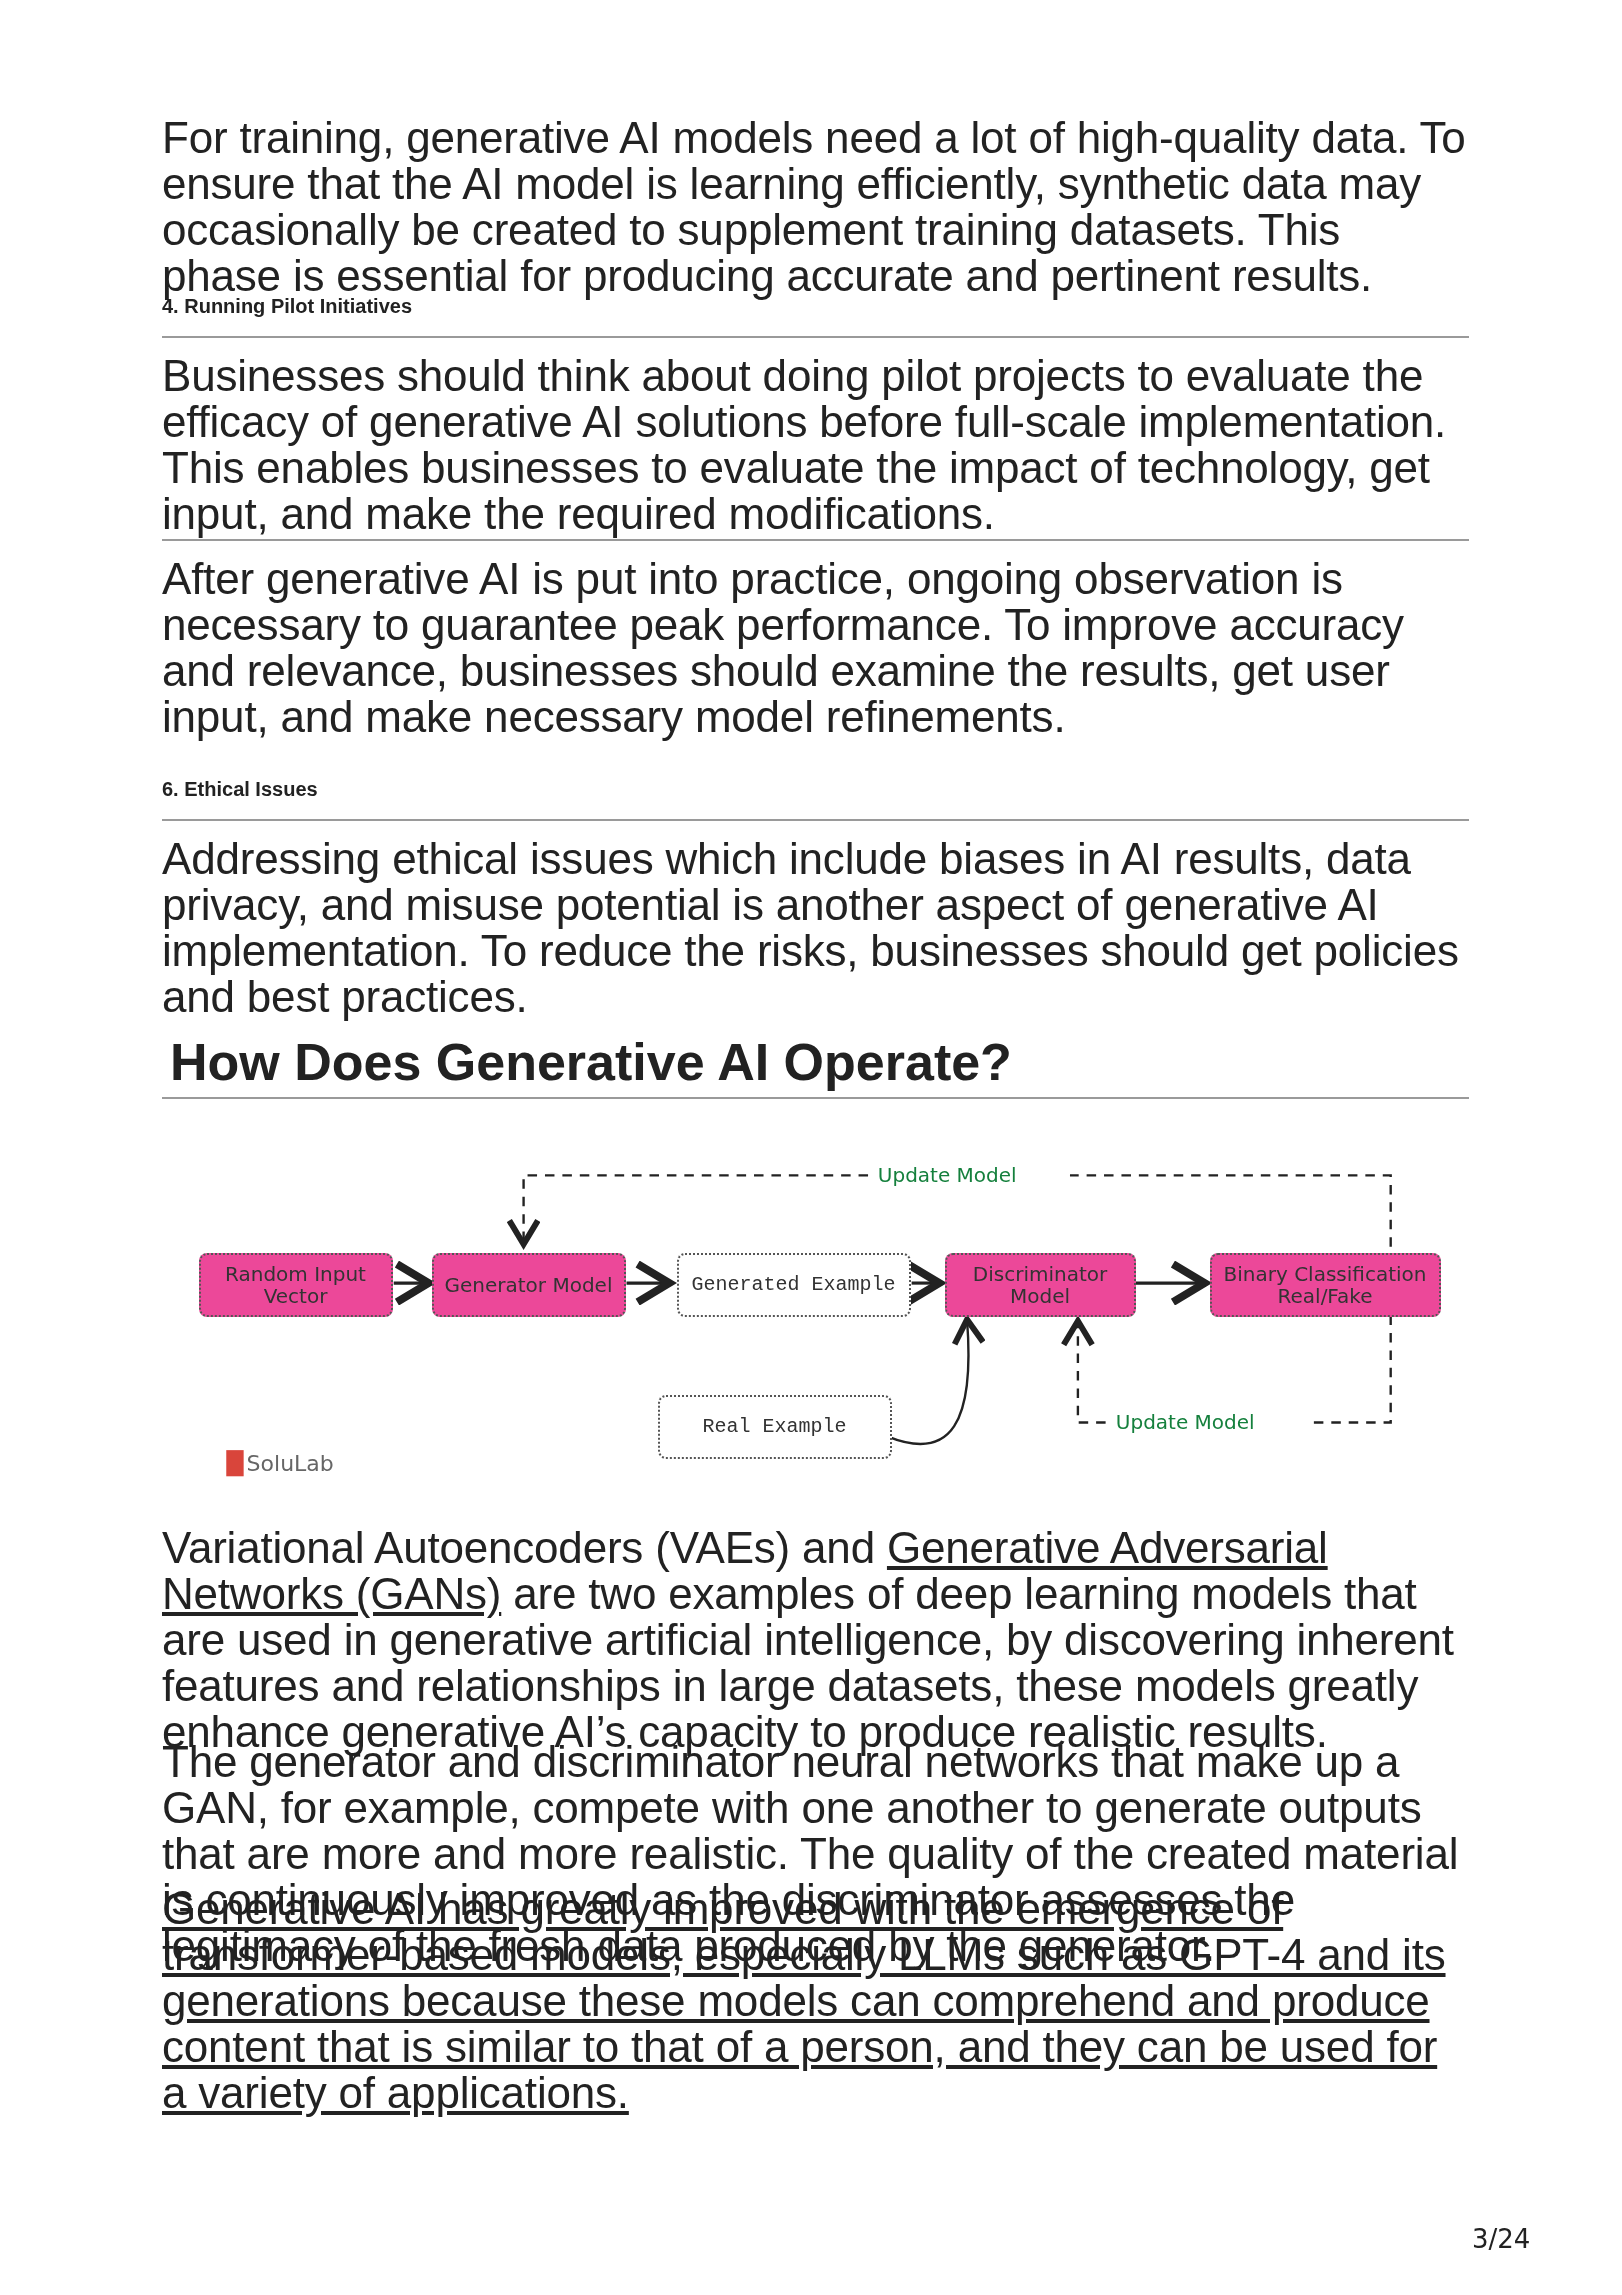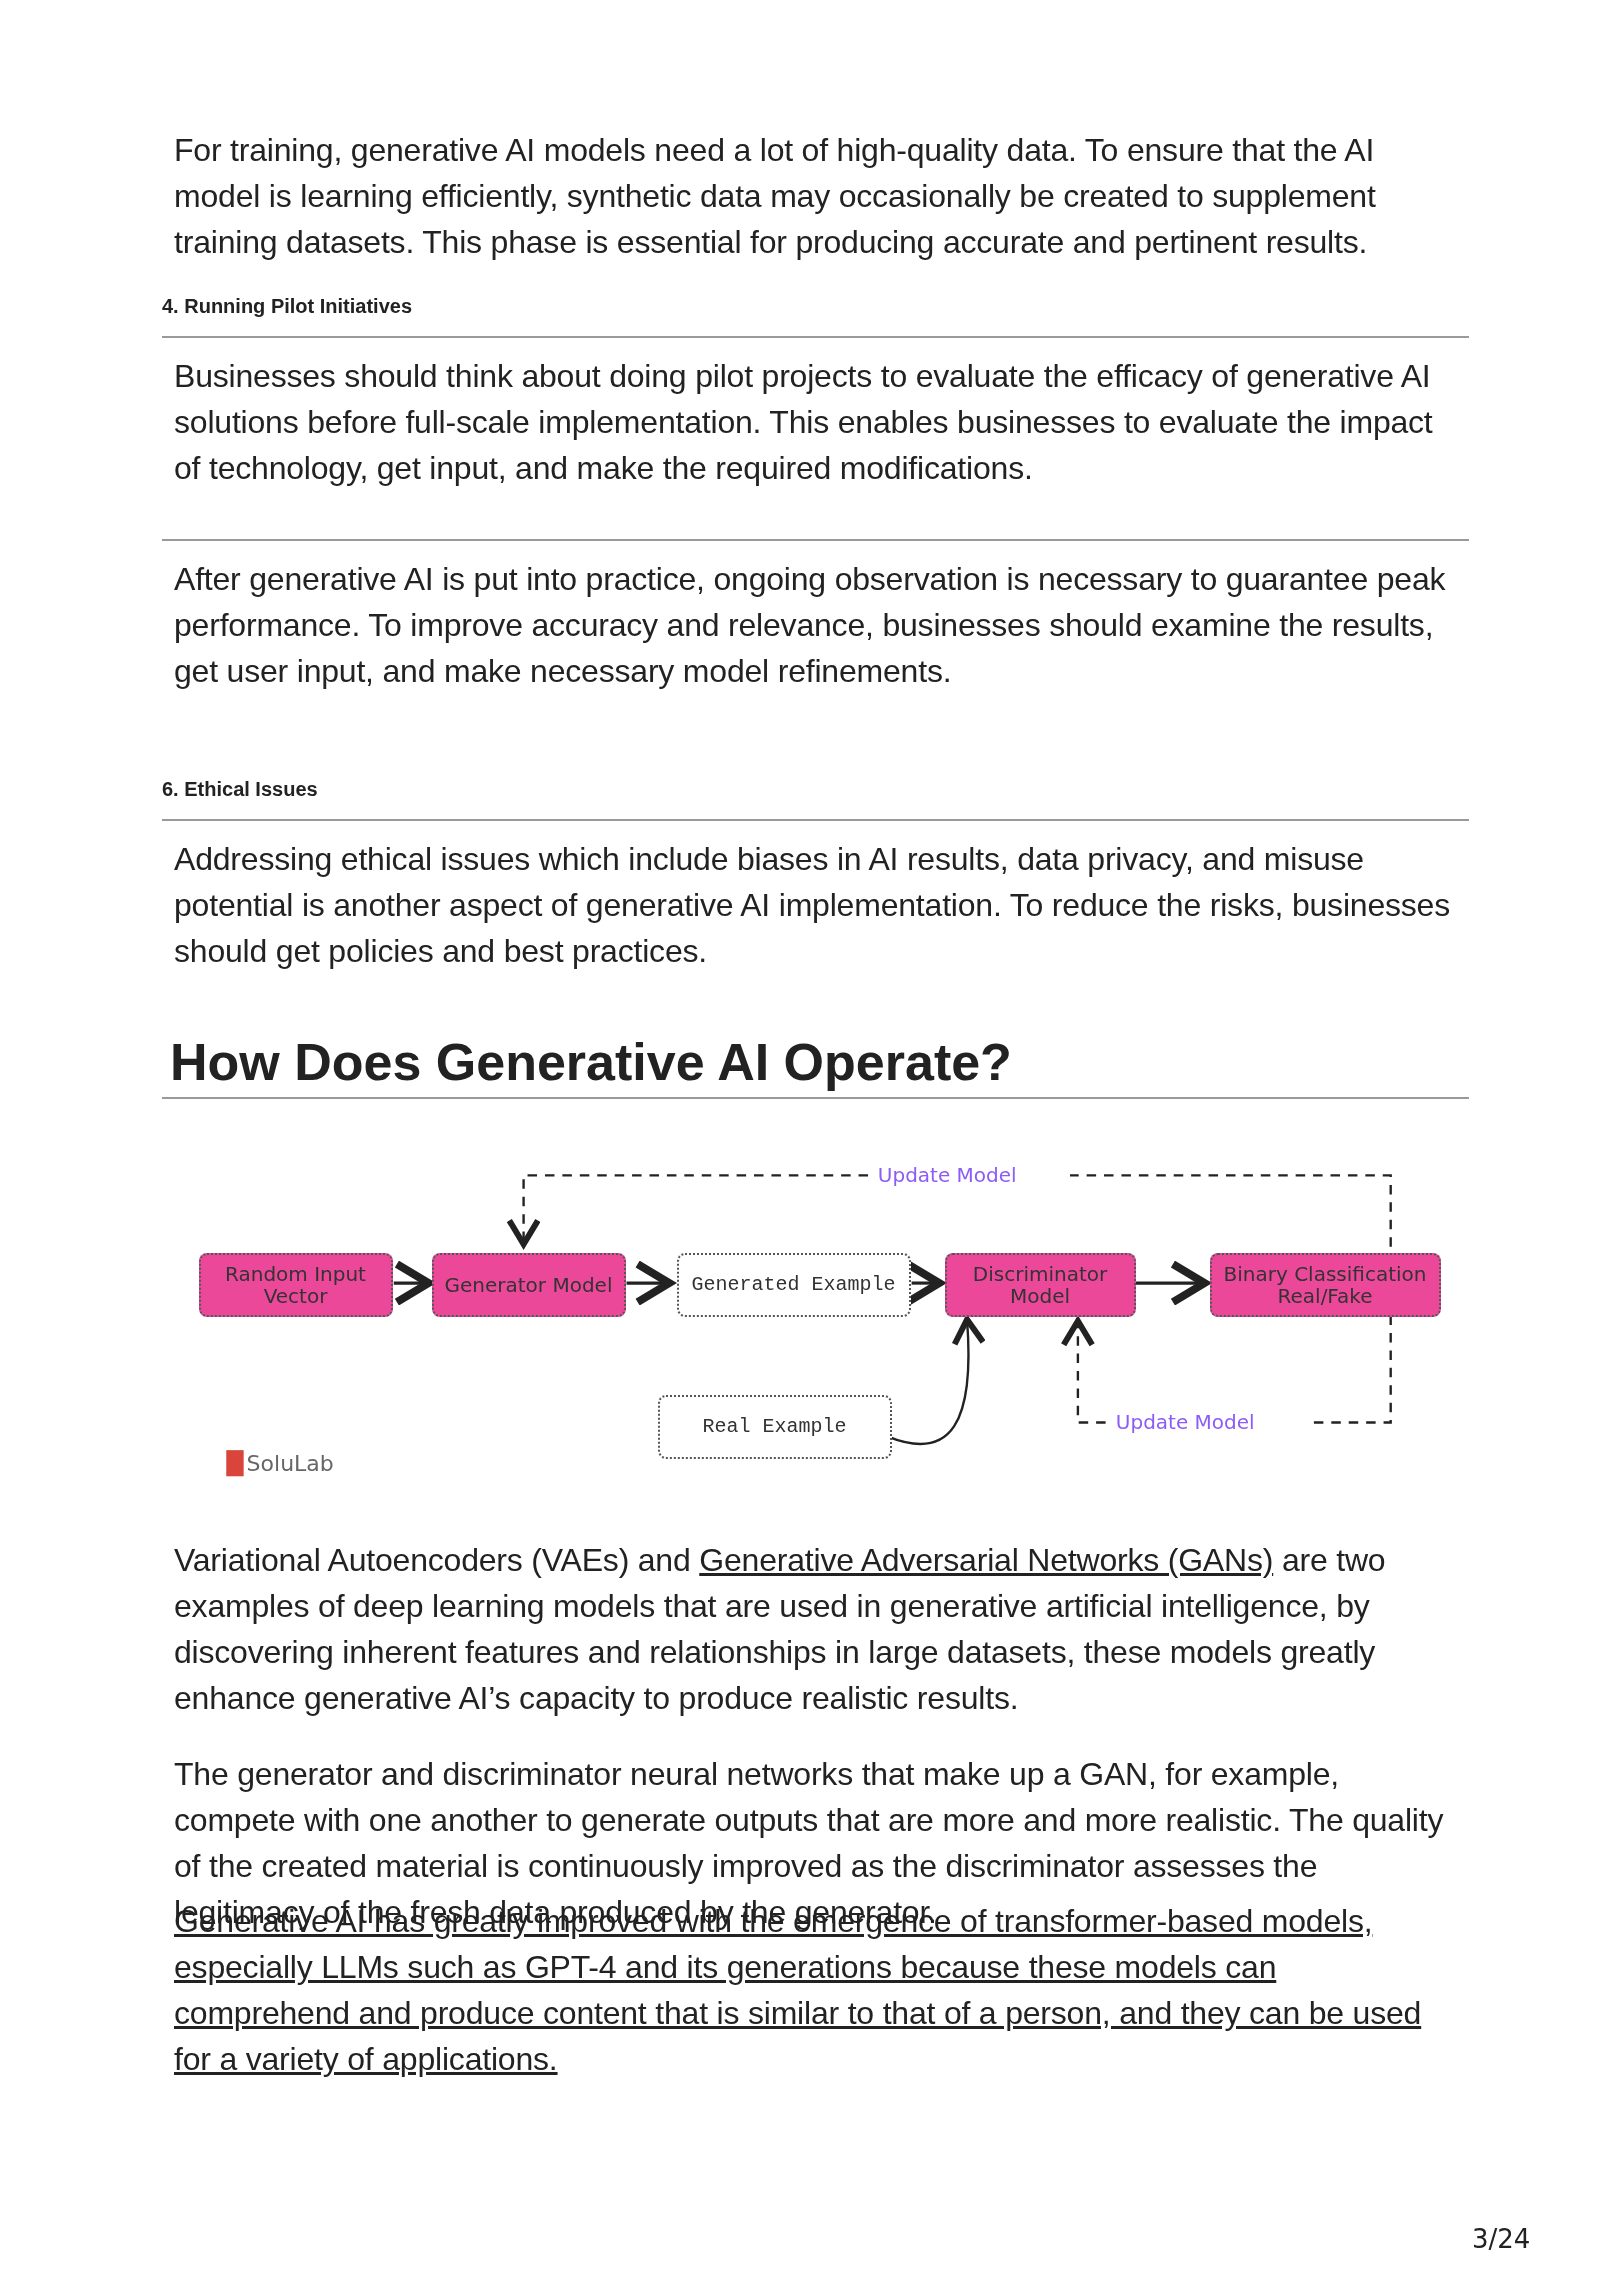--- a/index.html
+++ b/index.html
@@ -1,31 +1,31 @@
 <!DOCTYPE html>
 <html style="font-size:12.7px"><head>
 <meta charset="utf-8">
 <style>
   html, body { margin: 0; padding: 0; background: #ffffff; }
   body { width: 1622px; height: 2295px; position: relative; overflow: hidden;
          font-family: "Liberation Sans", sans-serif; color: #222222; }
   .page { position: absolute; left: 162px; top: 0; width: 1307px; }
-  p.body { font-size: 32px; line-height: 46px; margin: 12px; letter-spacing: -0.2px; }
+  p.body { font-size: 44px; line-height: 46px; margin: 0; letter-spacing: -0.2px; }
   .p0 { position: absolute; top: 115px; }
   h3.sub { font-size: 20px; font-weight: bold; margin: 0; line-height: 38px; }
   .rule { height: 2.4px; background: #9a9a9a; width: 1307px; }
   .sec { position: absolute; left: 0; width: 1307px; }
   h2.main { font-size: 52px; font-weight: bold; margin: 8px; line-height: 48px; color: #222; }
   .link { text-decoration: underline; color: #222; cursor: pointer; }
   .diagram { position: absolute; left: 28.5px; top: 1153px; width: 1267px; height: 333px; }
   .node { position: absolute; background: #ec4899; border: 2px dotted #555; border-radius: 8px;
           display: flex; align-items: center; justify-content: center; text-align: center;
           font-family: "DejaVu Sans", sans-serif; font-size: 20px; line-height: 22px; color: #333; }
   .node.plain { background: #ffffff; font-family: Liberation Mono, monospace; }
-  .dlabel { position: absolute; font-family: "DejaVu Sans", sans-serif; font-size: 20px; color: #8b5cf6; background: #fff; padding: 0 6.3px; }
+  .dlabel { position: absolute; font-family: "DejaVu Sans", sans-serif; font-size: 20px; color: #15803d; background: #fff; padding: 0 6.3px; }
   .logo { position: absolute; font-family: "DejaVu Sans", sans-serif; font-size: 22px; color: #666; padding-left: 36px; }
   .logo .mark { color: #d9453b; font-weight: bold; margin-right: 3.2px; }
   .pagenum { position: absolute; left: 1472px; top: 2224px; font-family: "DejaVu Sans", sans-serif; font-size: 26px; color: #222; }
   svg.arrows { position: absolute; left: 0; top: 0; }
 </style>
 </head>
 <body>
 
 <div class="page">
 

